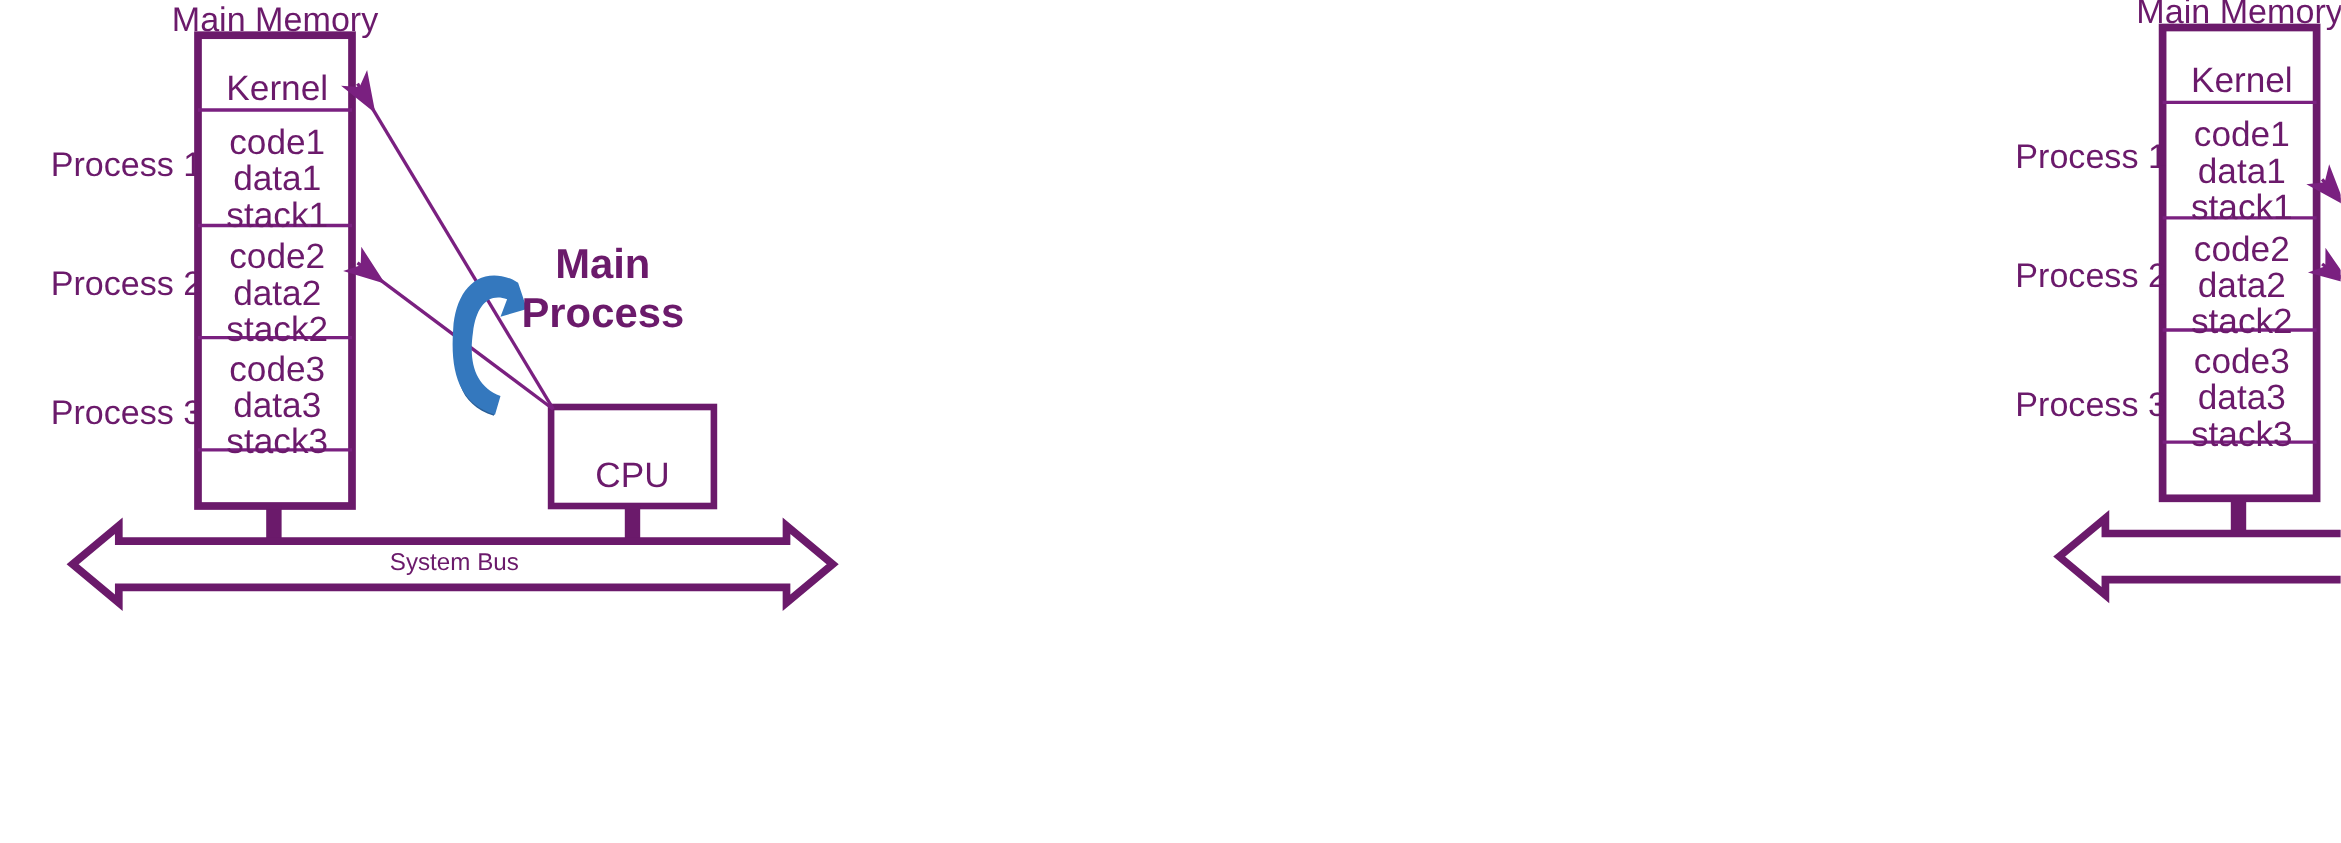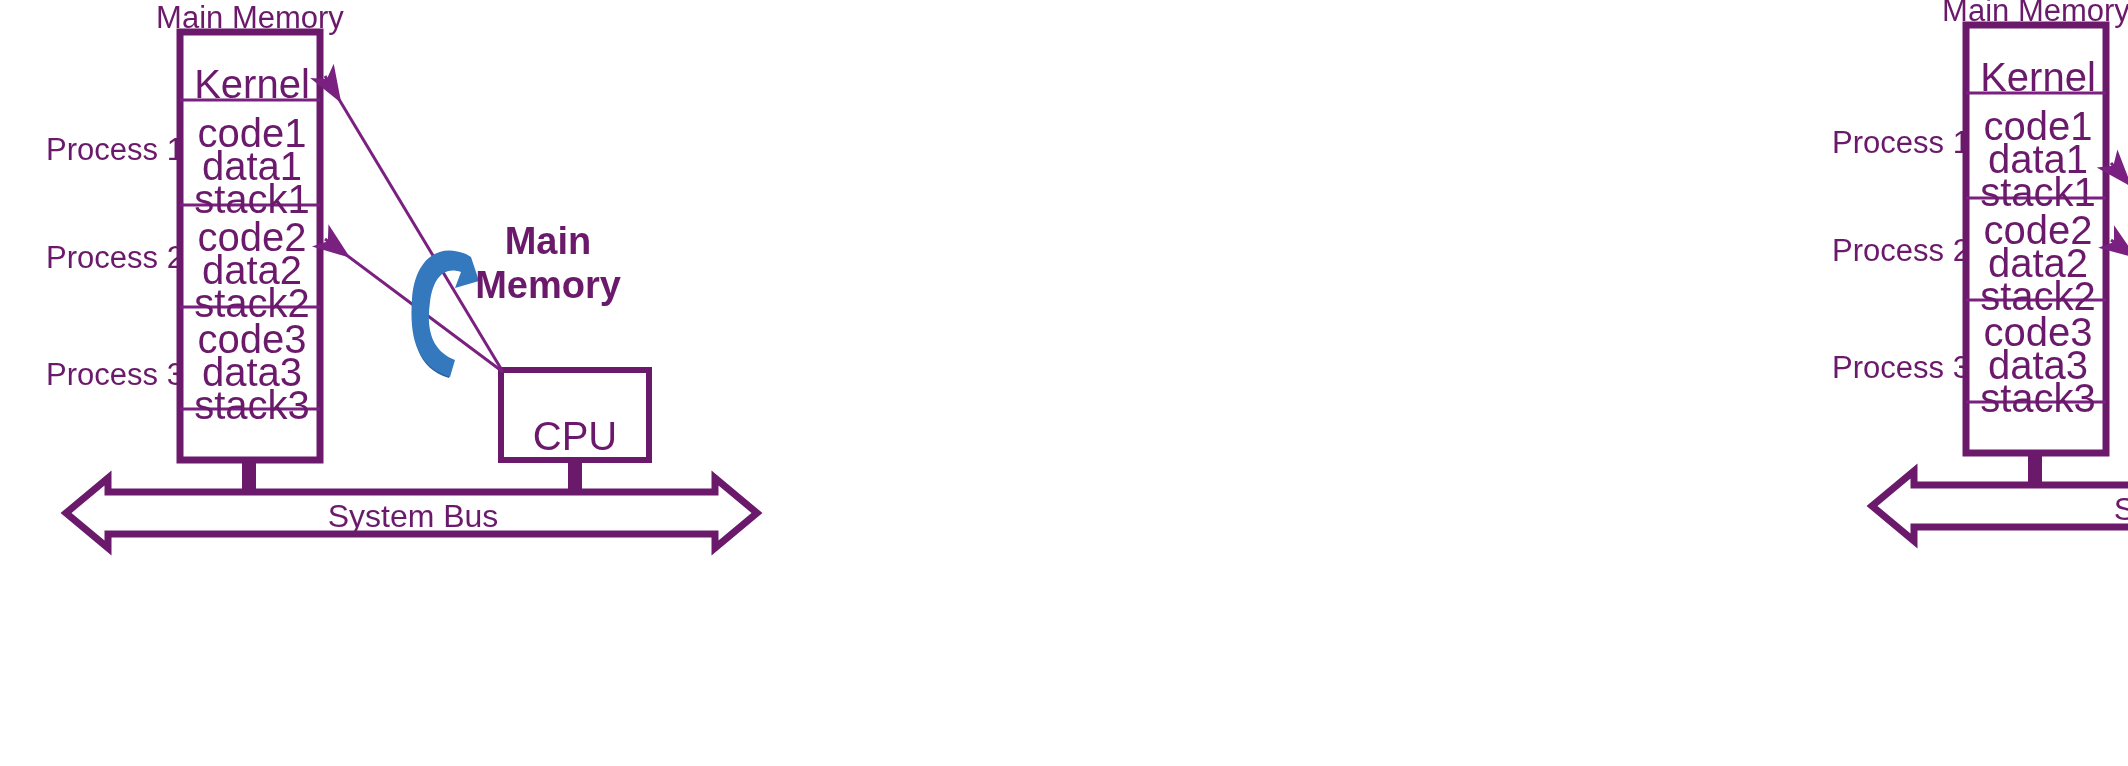--- a/index.html
+++ b/index.html
@@ -36,23 +36,23 @@
   }
 
   .lbl {
     position: absolute;
     color: #6B1A6B;
     font-family: Liberation Sans, sans-serif;
     white-space: nowrap;
     line-height: 1;
   }
   .lbl-plain { font-size: 31px; font-weight: 400; }
-  .lbl-cell  { font-size: 40px; font-weight: 400; }
+  .lbl-cell  { font-size: 32px; font-weight: 400; }
   .lbl-bold  { font-size: 38px; font-weight: 700; }
-  .lbl-bus   { font-size: 32px; font-weight: 400; }
+  .lbl-bus   { font-size: 22px; font-weight: 400; }
 
   .ctr { transform: translateX(-50%); }
 </style>
 </head>
 <body>
 
 <div id="stage">
 
   <div class="panel" id="panel-left">
 
@@ -116,21 +116,21 @@
 
     <div class="lbl lbl-plain ctr" style="left:115px; top:134px;">Process 1</div>
     <div class="lbl lbl-plain ctr" style="left:115px; top:242px;">Process 2</div>
     <div class="lbl lbl-plain ctr" style="left:115px; top:359px;">Process 3</div>
 
     <div class="lbl lbl-cell ctr" style="left:575px; top:402px;margin-top:14px;">CPU</div>
 
     <div class="lbl lbl-bus ctr" style="left:413px; top:500px;">System Bus</div>
 
     <div class="lbl lbl-bold ctr" style="left:548px; top:222px;">Main</div>
-    <div class="lbl lbl-bold ctr" style="left:548px; top:266px;">Memory</div>
+    <div class="lbl lbl-bold ctr" style="left:548px; top:266px;">Process</div>
   </div>
 
   <div class="panel" id="panel-right">
 
     <svg class="svg-layer" viewBox="0 0 1064 766">
       <defs>
         <marker id="ah-r" markerWidth="14" markerHeight="14" refX="11" refY="5.2" orient="auto" markerUnits="strokeWidth">
           <path d="M0.5,5.2 L13,0.6 L9.8,5.2 L13,9.8 Z" fill="#7A2080"></path>
         </marker>
       </defs>

